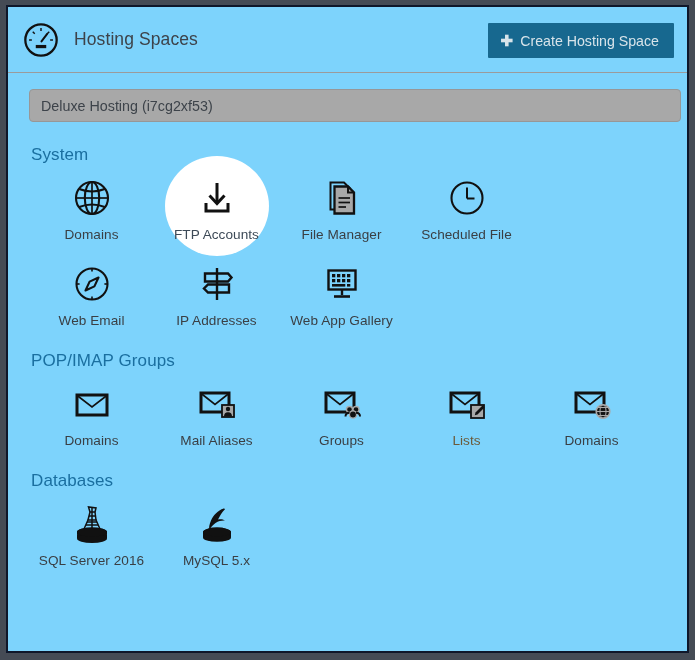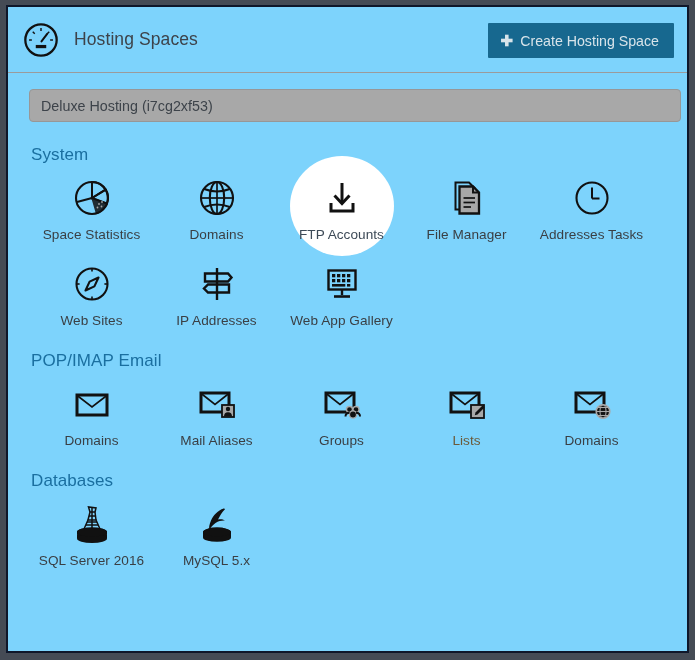--- a/index.html
+++ b/index.html
@@ -214,36 +214,20 @@
         <span>Deluxe Hosting (i7cg2xf53)</span>
       </div>
 
       <div id="sections-host">
           <div class="section">
             <div class="section-title">System</div>
             <div class="tile-row">
               <a class="tile">
                 <span class="tile-icon">
                   <svg width="40" height="40" viewBox="0 0 40 40">
-      <circle cx="20" cy="20" r="16" class="st" stroke-width="2.2"></circle>
-      <path d="M20 20 L20 4 A16 16 0 0 1 33.6 11.6 Z" fill="none" stroke="#111" stroke-width="2"></path>
-      <path d="M20 20 L33.6 11.6 A16 16 0 0 1 34.8 25.5 Z" fill="none" stroke="#111" stroke-width="2"></path>
-      <path d="M20 20 L34.8 25.5 A16 16 0 0 1 24.5 35.4 Z" fill="#111" stroke="#111" stroke-width="1.4" opacity=".85"></path>
-      <circle cx="27" cy="26" r=".9" fill="#a8a8a8"></circle>
-                    <circle cx="30" cy="24" r=".9" fill="#a8a8a8"></circle>
-      <circle cx="29.5" cy="28.5" r=".9" fill="#a8a8a8"></circle>
-                    <circle cx="25.5" cy="29.5" r=".9" fill="#a8a8a8"></circle>
-      <line x1="20" y1="20" x2="5" y2="24" stroke="#111" stroke-width="2"></line>
-    </svg>
-                </span>
-                <span class="tile-label">Space Statistics</span>
-              </a>
-              <a class="tile">
-                <span class="tile-icon">
-                  <svg width="40" height="40" viewBox="0 0 40 40">
       <circle cx="20" cy="20" r="16" class="st" stroke-width="2"></circle>
       <ellipse cx="20" cy="20" rx="7.2" ry="16" class="st" stroke-width="1.7"></ellipse>
       <line x1="4" y1="20" x2="36" y2="20" stroke="#111" stroke-width="1.7"></line>
       <path d="M7.2 11 Q20 16 32.8 11" class="st" stroke-width="1.6"></path>
       <path d="M7.2 29 Q20 24 32.8 29" class="st" stroke-width="1.6"></path>
       <line x1="20" y1="4" x2="20" y2="36" stroke="#111" stroke-width="1.7"></line>
     </svg>
                 </span>
                 <span class="tile-label">Domains</span>
               </a>
@@ -271,38 +255,38 @@
                 <span class="tile-label">File Manager</span>
               </a>
               <a class="tile">
                 <span class="tile-icon">
                   <svg width="40" height="40" viewBox="0 0 40 40">
       <circle cx="20" cy="20" r="15.5" class="st" stroke-width="2"></circle>
       <line x1="20" y1="9.5" x2="20" y2="20.5" stroke="#111" stroke-width="2"></line>
       <line x1="20" y1="20.5" x2="27.5" y2="20.5" stroke="#111" stroke-width="2"></line>
     </svg>
                 </span>
-                <span class="tile-label">Addresses Tasks</span>
+                <span class="tile-label">Scheduled File</span>
               </a>
             </div>
           </div>
           <div class="section">
             <div class="tile-row">
               <a class="tile">
                 <span class="tile-icon">
                   <svg width="40" height="40" viewBox="0 0 40 40">
       <circle cx="20" cy="20" r="15.5" class="st" stroke-width="2.1"></circle>
       <path d="M26.5 13.5 L22.4 22.4 L13.5 26.5 L17.6 17.6 Z" fill="none" stroke="#111" stroke-width="2.1" stroke-linejoin="round"></path>
       <line x1="20" y1="4.6" x2="20" y2="7.6" stroke="#111" stroke-width="1.6"></line>
       <line x1="20" y1="32.4" x2="20" y2="35.4" stroke="#111" stroke-width="1.6"></line>
       <line x1="4.6" y1="20" x2="7.6" y2="20" stroke="#111" stroke-width="1.6"></line>
       <line x1="32.4" y1="20" x2="35.4" y2="20" stroke="#111" stroke-width="1.6"></line>
     </svg>
                 </span>
-                <span class="tile-label">Web Sites</span>
+                <span class="tile-label">Web Email</span>
               </a>
               <a class="tile">
                 <span class="tile-icon">
                   <svg width="40" height="40" viewBox="0 0 40 40">
       <line x1="20" y1="4" x2="20" y2="36" stroke="#111" stroke-width="2.4"></line>
       <path d="M8 9.5 L31 9.5 L34.5 13.5 L31 17.5 L8 17.5 Z" fill="none" stroke="#111" stroke-width="2.4" stroke-linejoin="miter"></path>
       <path d="M32 20.5 L11 20.5 L7 24.5 L11 28.5 L32 28.5 Z" fill="none" stroke="#111" stroke-width="2.4" stroke-linejoin="miter"></path>
     </svg>
                 </span>
                 <span class="tile-label">IP Addresses</span>
@@ -325,21 +309,21 @@
       </g>
       <line x1="20" y1="25.5" x2="20" y2="31" stroke="#111" stroke-width="2.4"></line>
       <line x1="12" y1="32.5" x2="28" y2="32.5" stroke="#111" stroke-width="2.6"></line>
     </svg>
                 </span>
                 <span class="tile-label">Web App Gallery</span>
               </a>
             </div>
           </div>
           <div class="section">
-            <div class="section-title">POP/IMAP Email</div>
+            <div class="section-title">POP/IMAP Groups</div>
             <div class="tile-row">
               <a class="tile">
                 <span class="tile-icon">
                   <svg width="40" height="40" viewBox="0 0 40 40">
       <rect x="5" y="11" width="30" height="20" fill="none" stroke="#111" stroke-width="3"></rect>
       <path d="M5.8 12 L20 23 L34.2 12" fill="none" stroke="#111" stroke-width="1.6"></path>
     </svg>
                 </span>
                 <span class="tile-label">Domains</span>
               </a>

